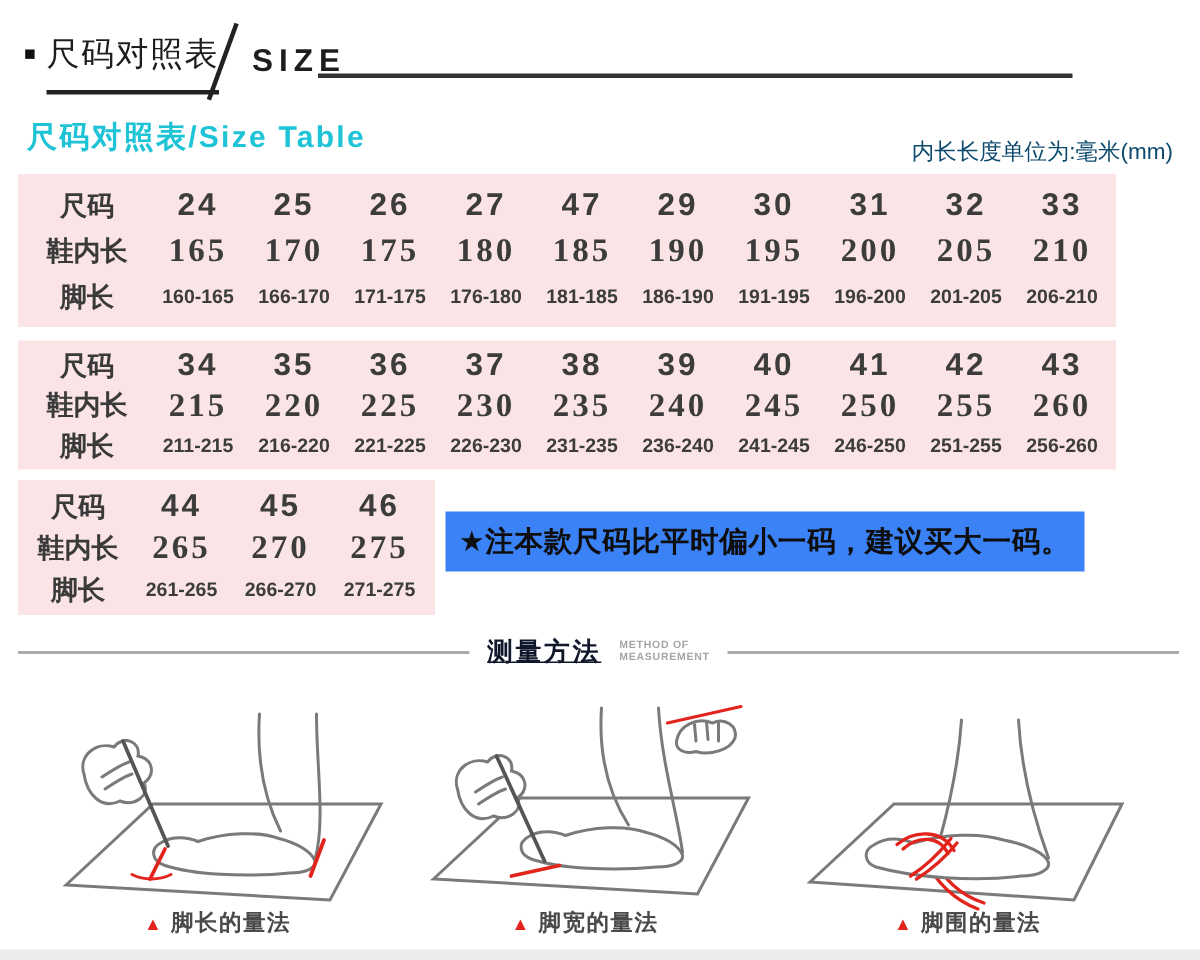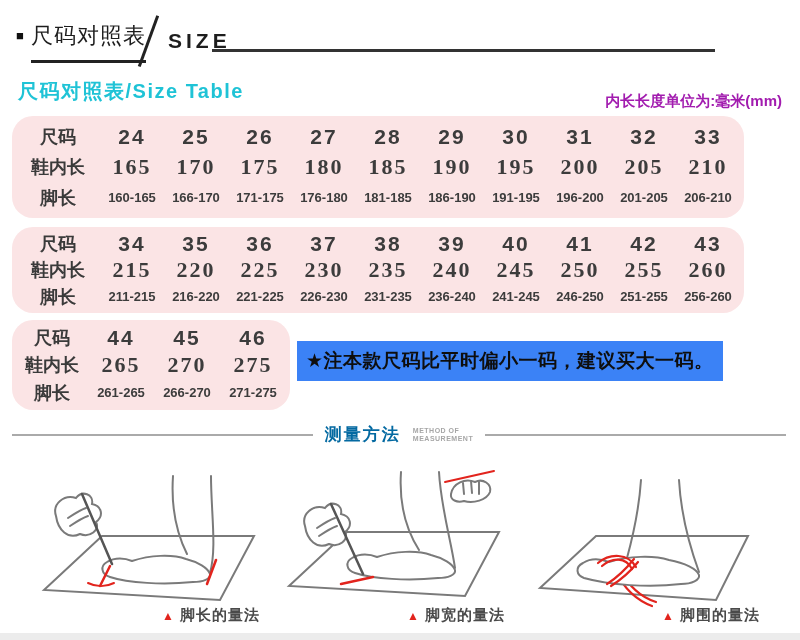--- a/index.html
+++ b/index.html
@@ -13,55 +13,55 @@
           letter-spacing:1px;border-bottom:3px solid #222;padding-bottom:9px;}
   .hdr-slash{position:absolute;left:131px;top:-2px;width:2.5px;height:54px;background:#222;
              transform:rotate(20deg);}
   .hdr-en{position:absolute;left:152px;top:13px;font-size:21px;font-weight:bold;
           letter-spacing:4px;color:#1d1d1d;}
   .hdr-line{position:absolute;left:196px;top:33px;width:503px;height:2.5px;background:#333;}
 
   
   .subtitle{position:absolute;left:18px;top:78px;font-size:20px;font-weight:bold;
             color:#1fc3d6;letter-spacing:1.5px;}
-  .unit-note{position:absolute;right:18px;top:92px;font-size:15px;font-weight:bold;color:#a21caf;}
+  .unit-note{position:absolute;right:18px;top:92px;font-size:15px;font-weight:normal;color:#0c4a6e;}
 
   
   .size-block{position:absolute;background:#fbe4e5;display:flex;flex-direction:column;
-              justify-content:space-evenly;box-sizing:border-box;padding:3px 4px;border-radius:21px;}
+              justify-content:space-evenly;box-sizing:border-box;padding:3px 4px;}
   #block1{left:12px;top:116px;width:732px;height:102px;}
   #block2{left:12px;top:227px;width:732px;height:86px;}
   #block3{left:12px;top:320px;width:278px;height:90px;}
   .trow{display:flex;align-items:center;}
   .rlabel{flex:0 0 84px;width:84px;text-align:center;font-weight:bold;color:#3a3a3a;font-size:18px;}
   #block3 .rlabel{flex:0 0 72px;width:72px;}
   .cells{flex:1;display:flex;}
   .cell{flex:1;text-align:center;font-weight:bold;color:#3c3c3c;white-space:nowrap;}
   .trow-size .cell{font-size:21px;letter-spacing:2px;}
   .trow-inner .cell{font-size:22px;letter-spacing:2px;font-family:Liberation Serif, serif;}
   .trow-foot .cell{font-size:13px;letter-spacing:0;}
 
   
   .note-box{position:absolute;left:297px;top:341px;background:#3b82f6;color:#0e0e0e;
             font-size:19px;font-weight:bold;padding:7px 9px;letter-spacing:0.5px;white-space:nowrap;}
 
   
   .divider{position:absolute;left:12px;right:14px;top:423px;display:flex;align-items:center;gap:12px;}
   .div-line{flex:1;height:2px;background:#aaa;}
-  .div-title{font-size:17px;letter-spacing:2px;color:#0369a1;font-weight:bold;white-space:nowrap;}
+  .div-title{font-size:17px;letter-spacing:2px;color:#0f172a;font-weight:bold;white-space:nowrap;text-decoration:underline;}
   .div-en{display:flex;flex-direction:column;font-size:7px;line-height:8px;color:#a6a6a6;
           font-weight:bold;letter-spacing:0.5px;}
 
   
   .fig{position:absolute;width:230px;height:140px;}
   #fig1{left:30px;top:464px;}
   #fig2{left:275px;top:460px;}
   #fig3{left:530px;top:468px;}
   .fig svg{width:100%;height:100%;}
-  .fig-caption{position:absolute;top:606px;width:230px;text-align:right;font-size:15px;
+  .fig-caption{position:absolute;top:606px;width:230px;text-align:center;font-size:15px;
                font-weight:bold;color:#4a4a4a;letter-spacing:1px;}
   #cap1{left:30px;} #cap2{left:275px;} #cap3{left:530px;}
   .tri{color:#e2241d;font-size:12px;margin-right:5px;}
 
   .bottom-strip{position:absolute;left:0;right:0;bottom:0;height:7px;background:#ececec;}
 </style>
 </head>
 <body>
 
 <div class="stage">
@@ -78,21 +78,21 @@
   <div class="unit-note">内长长度单位为:毫米(mm)</div>
 
   <div class="size-block" id="block1">
     <div class="trow trow-size">
       <span class="rlabel">尺码</span>
       <div class="cells">
           <span class="cell">24</span>
           <span class="cell">25</span>
           <span class="cell">26</span>
           <span class="cell">27</span>
-          <span class="cell">28</span>
+          <span class="cell">47</span>
           <span class="cell">29</span>
           <span class="cell">30</span>
           <span class="cell">31</span>
           <span class="cell">32</span>
           <span class="cell">33</span>
         </div>
     </div>
     <div class="trow trow-inner">
       <span class="rlabel">鞋内长</span>
       <div class="cells">

